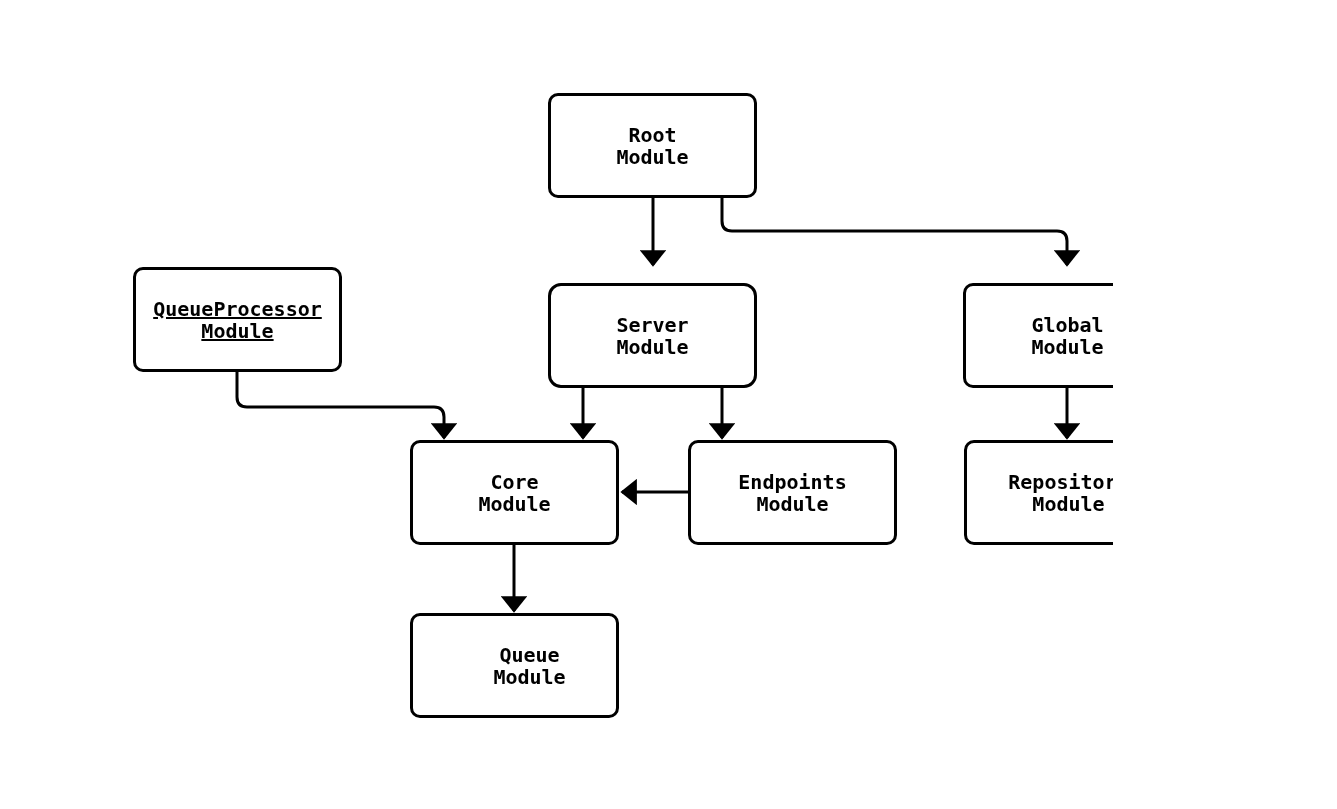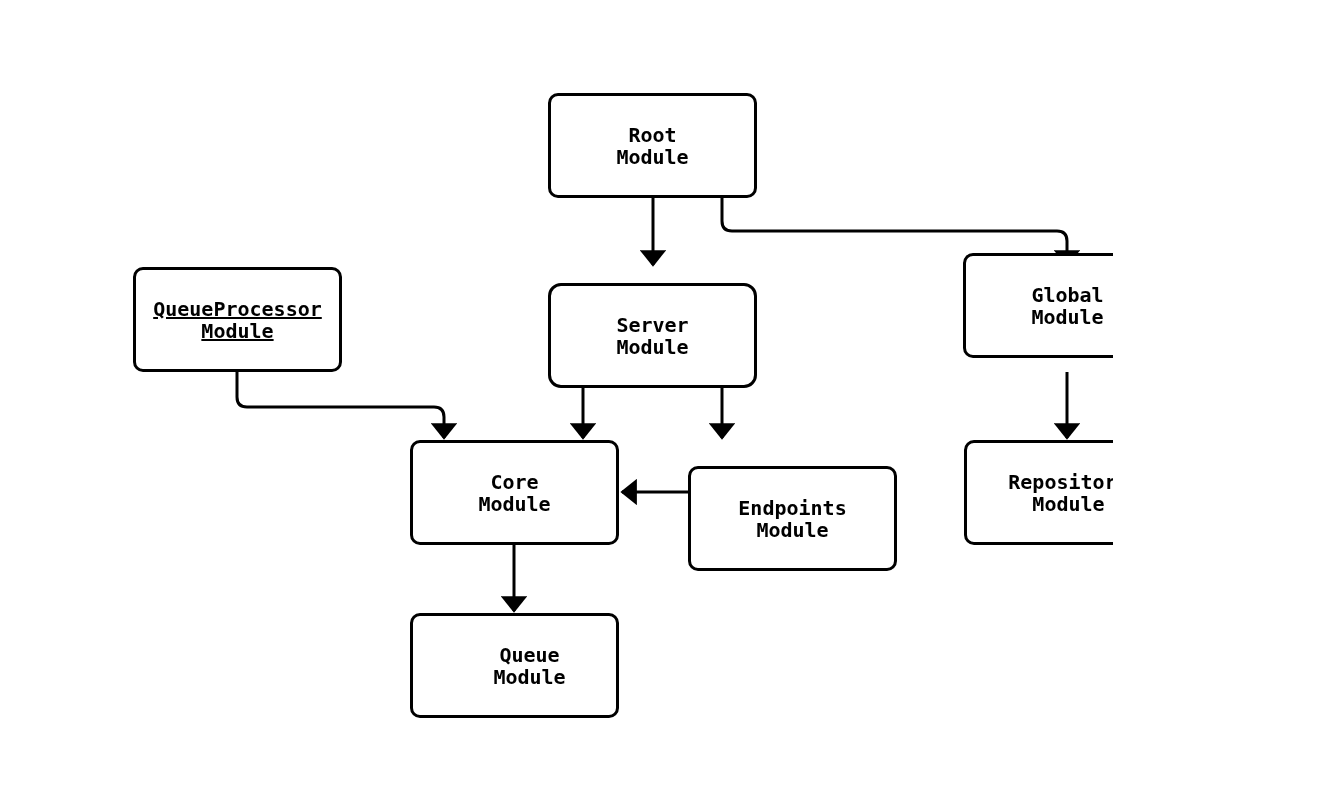--- a/index.html
+++ b/index.html
@@ -43,23 +43,23 @@
     text-align: center;
     font-size: 20px;
     font-weight: bold;
     line-height: 22px;
     color: #000000;
     white-space: pre-line;
   }
   .n-root          { left: 548px; top: 93px;  }
   .n-queueprocessor{ left: 133px; top: 267px; text-decoration: underline; }
   .n-server        { left: 548px; top: 283px; border-radius: 13px; }
-  .n-global        { left: 963px; top: 253px; }
+  .n-global        { left: 963px; top: 283px; }
   .n-core          { left: 410px; top: 440px; }
-  .n-endpoints     { left: 688px; top: 440px; margin-top: 26px; }
+  .n-endpoints     { left: 688px; top: 440px; }
   .n-repository    { left: 942px; top: 440px; margin-left: 22px; }
   .n-queue         { left: 410px; top: 613px; padding-left: 30px; }
 </style>
 </head>
 <body>
 
 <div class="canvas">
 
   <svg class="edges" viewBox="0 0 1337 809" xmlns="http://www.w3.org/2000/svg">
     <defs>

